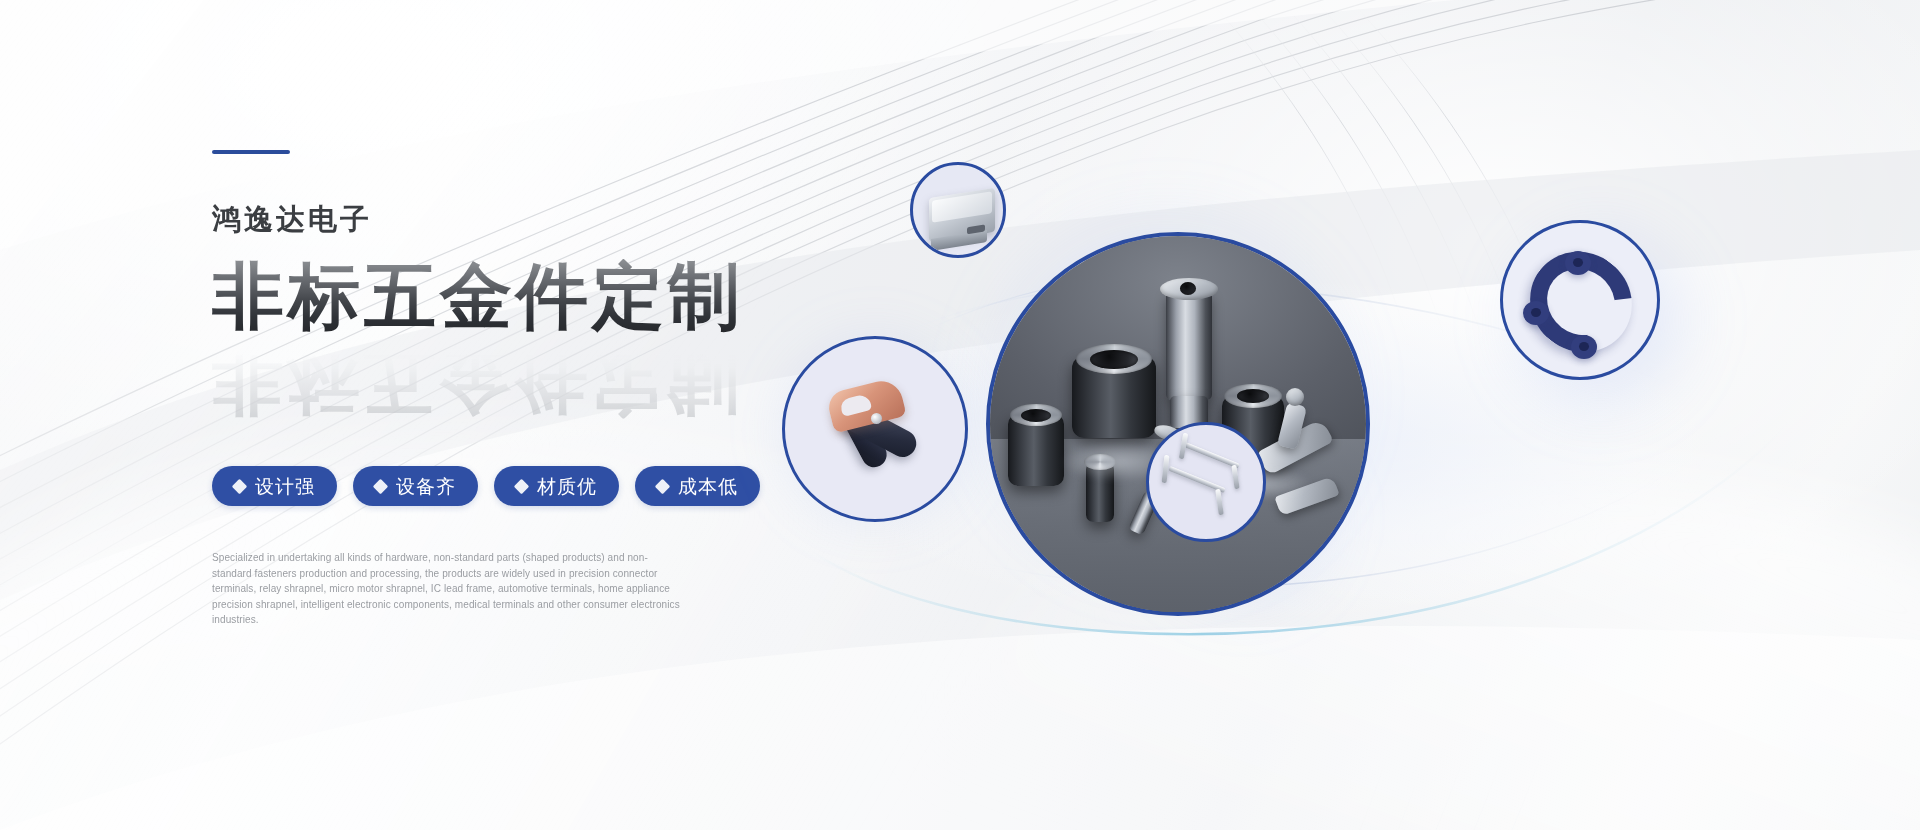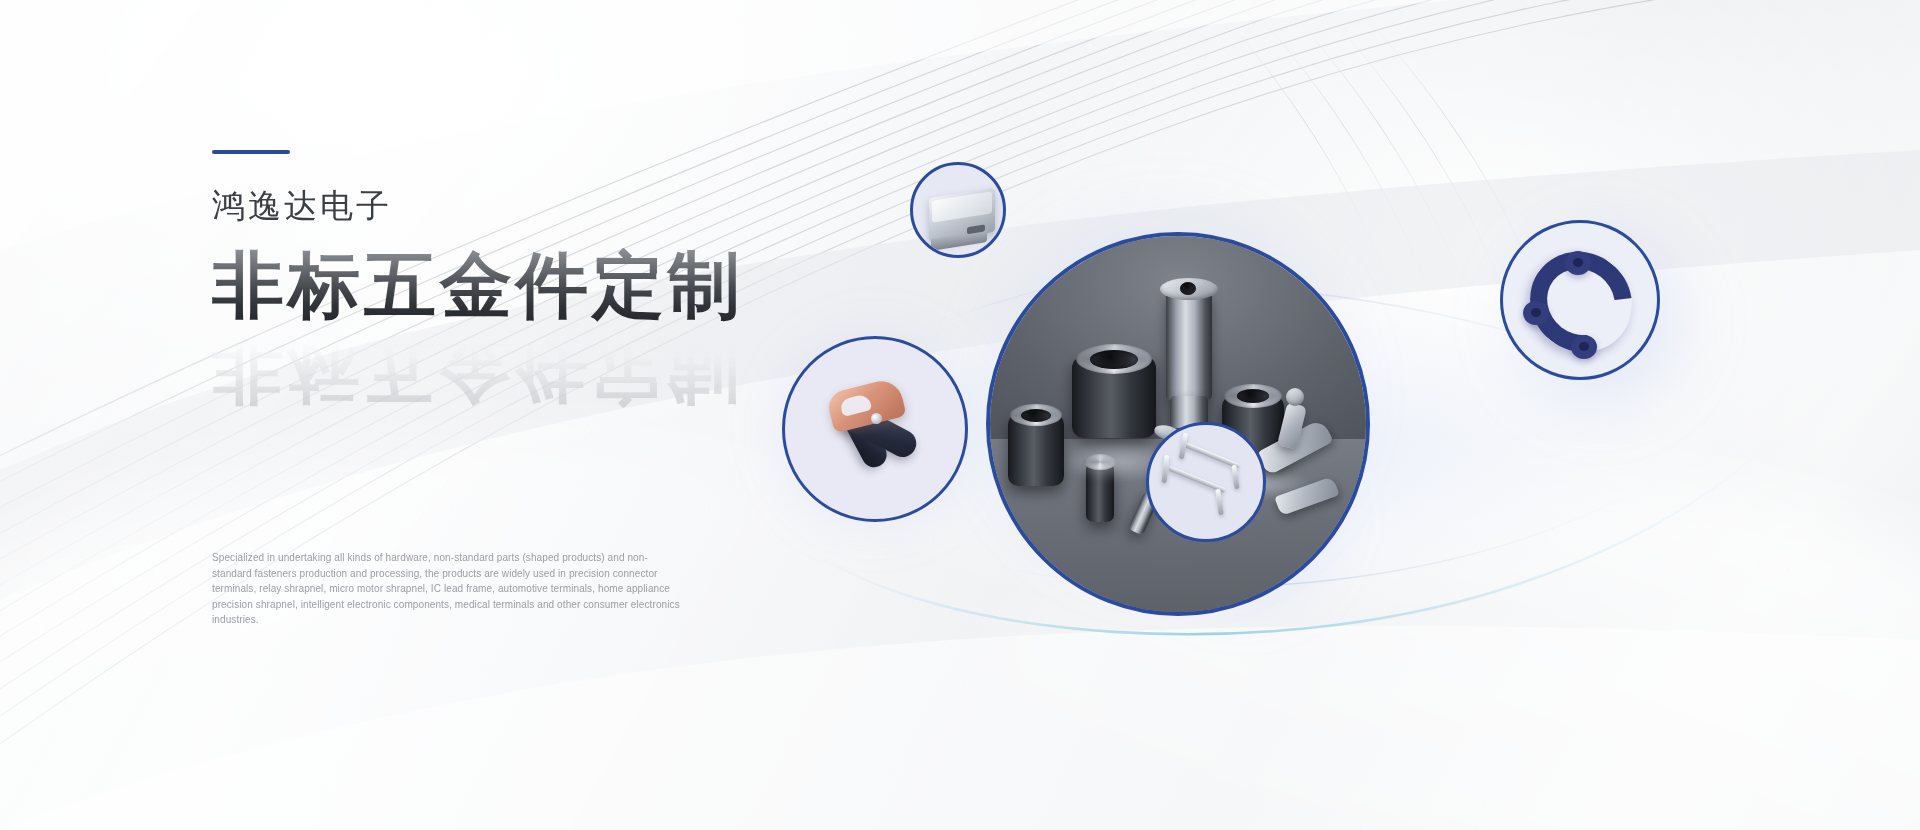--- a/index.html
+++ b/index.html
@@ -34,22 +34,22 @@
     background:linear-gradient(120deg,rgba(255,255,255,.88),rgba(255,255,255,0) 72%); }
   .sweep.s3{ right:-200px; top:470px; width:1200px; height:600px;
     background:linear-gradient(200deg,rgba(255,255,255,.9),rgba(255,255,255,0) 70%); }
 
   
   .copy{ position:absolute; left:212px; top:150px; width:640px; }
 
   .accent-bar{ width:78px; height:4px; background:#2b4c9b; border-radius:2px; }
 
   .company{
-    margin-top:32px; font-size:33px; letter-spacing:3px; color:#3b3e42;
-    font-weight:400; line-height:1.2;
+    margin-top:48px; font-size:29px; letter-spacing:3px; color:#3b3e42;
+    font-weight:700; line-height:1.2;
   }
 
   
   .headline-wrap{ position:relative; margin-top:22px; height:172px; }
   .headline{
     font-size:72px; font-weight:700; letter-spacing:4px; line-height:1.05;
     white-space:nowrap;
     background:linear-gradient(180deg,#8e9195 0%, #6a6d72 26%, #43464b 56%, #2f3237 78%, #26282c 100%);
     -webkit-background-clip:text; background-clip:text;
     color:transparent; -webkit-text-fill-color:transparent;
@@ -304,20 +304,38 @@
   <div class="copy">
     <div class="accent-bar"></div>
     <div class="company">鸿逸达电子</div>
 
     <div class="headline-wrap">
       <div class="headline">非标五金件定制</div>
       <div class="headline-reflect" aria-hidden="true">非标五金件定制</div>
     </div>
   </div>
 
+  <div class="badges">
+    <div class="badge">
+      <span class="dia"></span>
+      <span class="btxt">设计强</span>
+    </div>
+    <div class="badge">
+      <span class="dia"></span>
+      <span class="btxt">设备齐</span>
+    </div>
+    <div class="badge">
+      <span class="dia"></span>
+      <span class="btxt">材质优</span>
+    </div>
+    <div class="badge">
+      <span class="dia"></span>
+      <span class="btxt">成本低</span>
+    </div>
+  </div>
 
   <p class="desc">Specialized in undertaking all kinds of hardware, non-standard parts (shaped products) and non-standard fasteners production and processing, the products are widely used in precision connector terminals, relay shrapnel, micro motor shrapnel, IC lead frame, automotive terminals, home appliance precision shrapnel, intelligent electronic components, medical terminals and other consumer electronics industries.</p>
 
   <div class="art">
 
     <svg class="orbit" viewBox="0 0 1080 540" preserveAspectRatio="none" aria-hidden="true">
       <defs>
         <linearGradient id="arc1" x1="0" y1="0" x2="1" y2="0">
           <stop offset="0%" stop-color="#9fd4e8" stop-opacity="0"></stop>
           <stop offset="40%" stop-color="#7fc3de" stop-opacity=".75"></stop>

